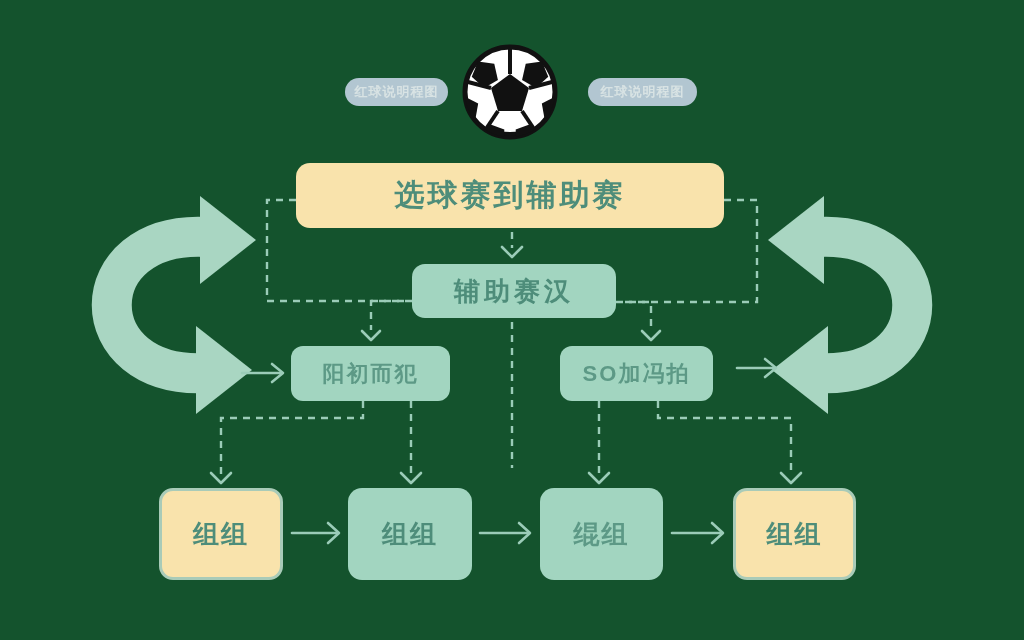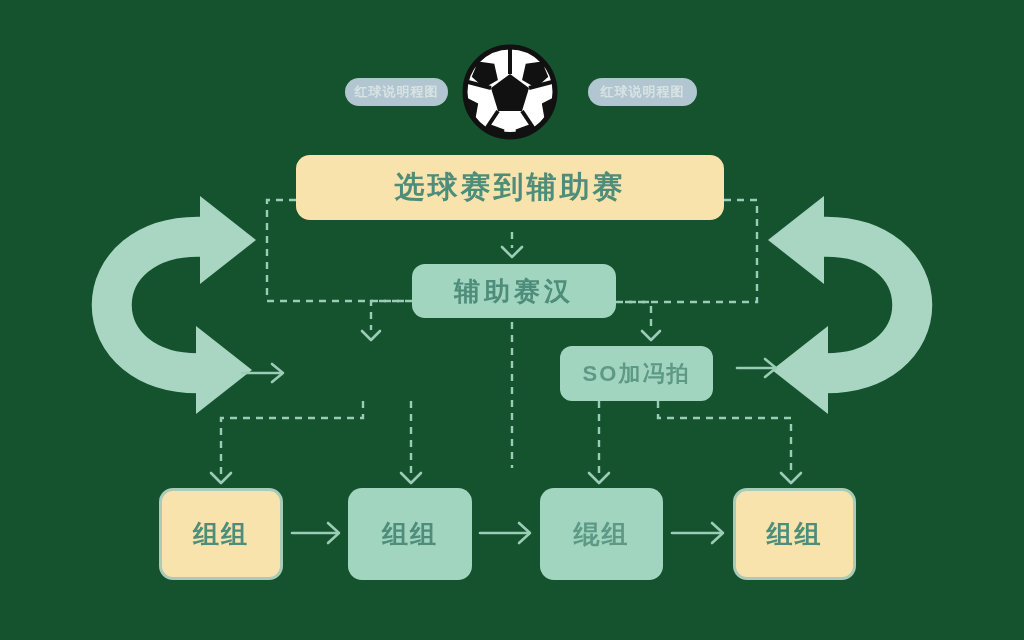--- a/index.html
+++ b/index.html
@@ -10,21 +10,21 @@
   }
   .layer{position:absolute;left:0;top:0;width:1024px;height:640px;}
   .node{
     position:absolute;display:flex;align-items:center;justify-content:center;
     box-sizing:border-box;font-weight:bold;color:#4e8d7a;
   }
   .yellow{background:#f9e3ac;}
   .green{background:#a2d5c0;}
   .bordered{border:3px solid #a9cbb8;}
   .title-node{
-    left:296px;top:155px;width:428px;height:65px;border-radius:14px;
+    left:296px;top:163px;width:428px;height:65px;border-radius:14px;
     font-size:30px;letter-spacing:3px;
   }
   .hub-node{
     left:412px;top:264px;width:204px;height:54px;border-radius:13px;
     font-size:26px;letter-spacing:4px;
   }
   .branch-node{
     top:346px;height:55px;border-radius:12px;font-size:22px;letter-spacing:2px;
   }
   .branch-left{left:291px;width:159px;}
@@ -146,20 +146,23 @@
   </div>
 
   <div class="node yellow title-node">
     <span>选球赛到辅助赛</span>
   </div>
 
   <div class="node green hub-node">
     <span>辅助赛汉</span>
   </div>
 
+  <div class="node green branch-node branch-left">
+    <span class="fuzzy">阳初而犯</span>
+  </div>
 
   <div class="node green branch-node branch-right">
     <span class="fuzzy">SO加冯拍</span>
   </div>
 
   <div class="node yellow bordered group-node g1">
     <span>组组</span>
   </div>
   <div class="node green group-node g2">
     <span>组组</span>

